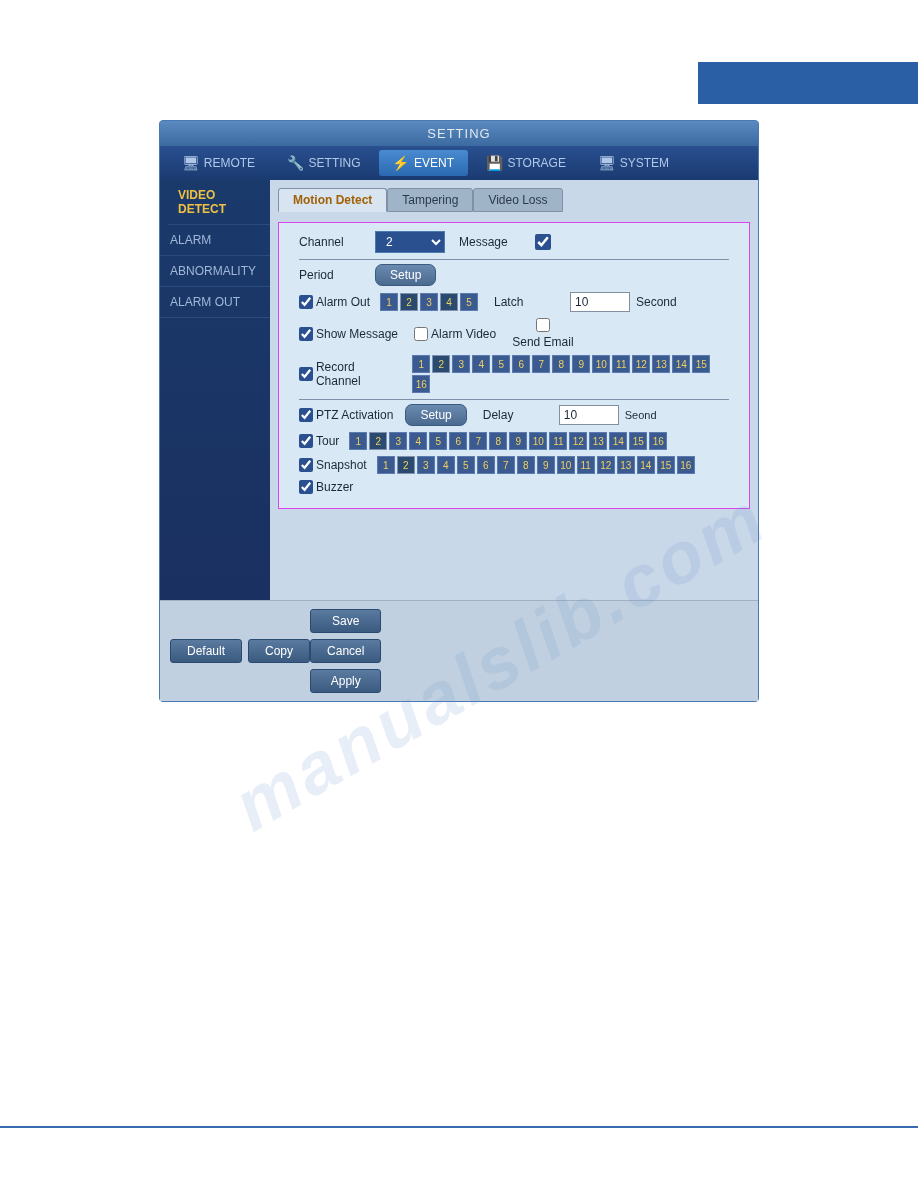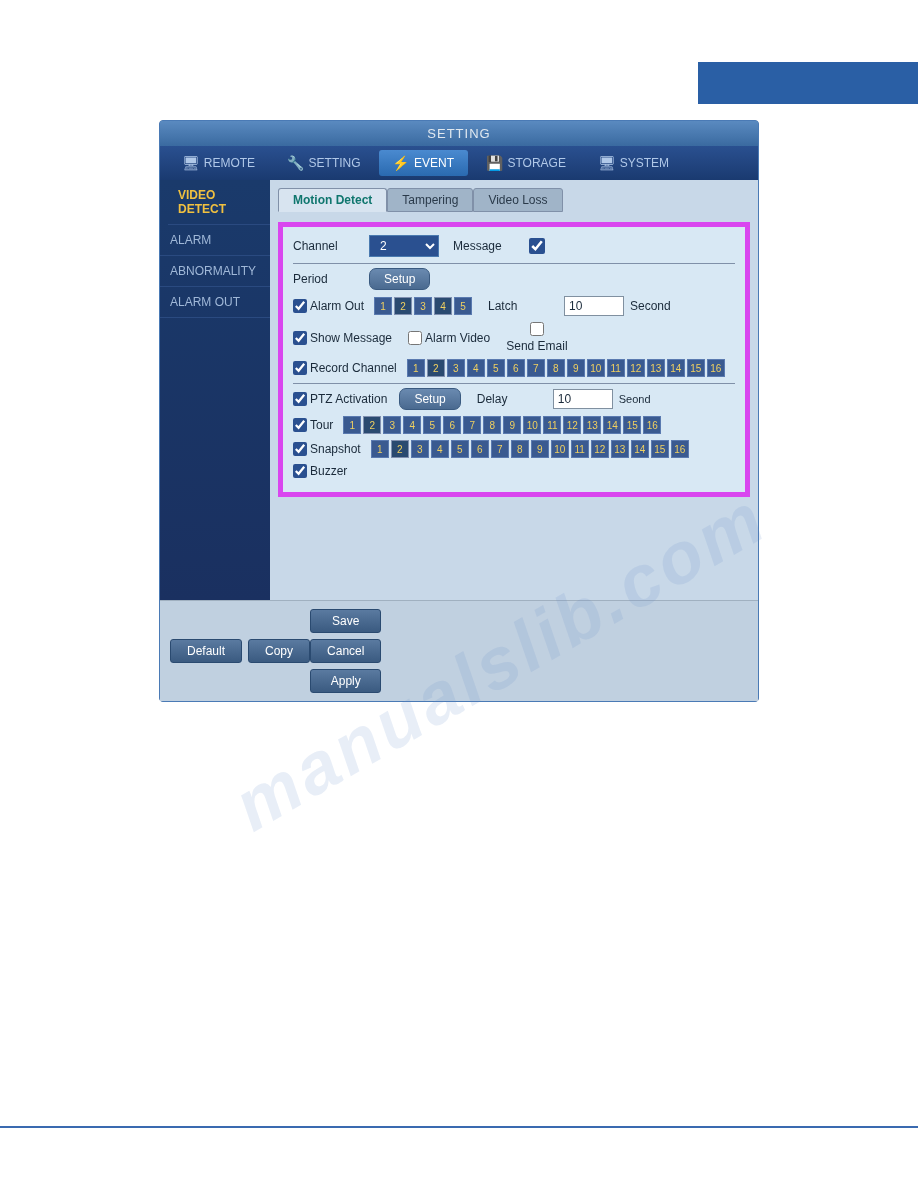--- a/index.html
+++ b/index.html
@@ -112,28 +112,28 @@
       border: 1px solid #8090a8;
       cursor: pointer;
       color: #2a3a4a;
       font-size: 12px;
       border-radius: 3px 3px 0 0;
     }
 
     .tab.active {
       background: #d8e4f0;
       border-bottom-color: #d8e4f0;
-      color: #0f766e;
+      color: #a16207;
       font-weight: bold;
     }
 
     .form-section {
       background: #d8e8f4;
-      border: 5px solid #d946ef;
-      padding: 8px 10px;
+      border: 1px solid #d946ef;
+      padding: 8px 20px;
     }
 
     .form-row {
       display: flex;
       align-items: center;
       margin-bottom: 6px;
       gap: 6px;
     }
 
     .form-label {

